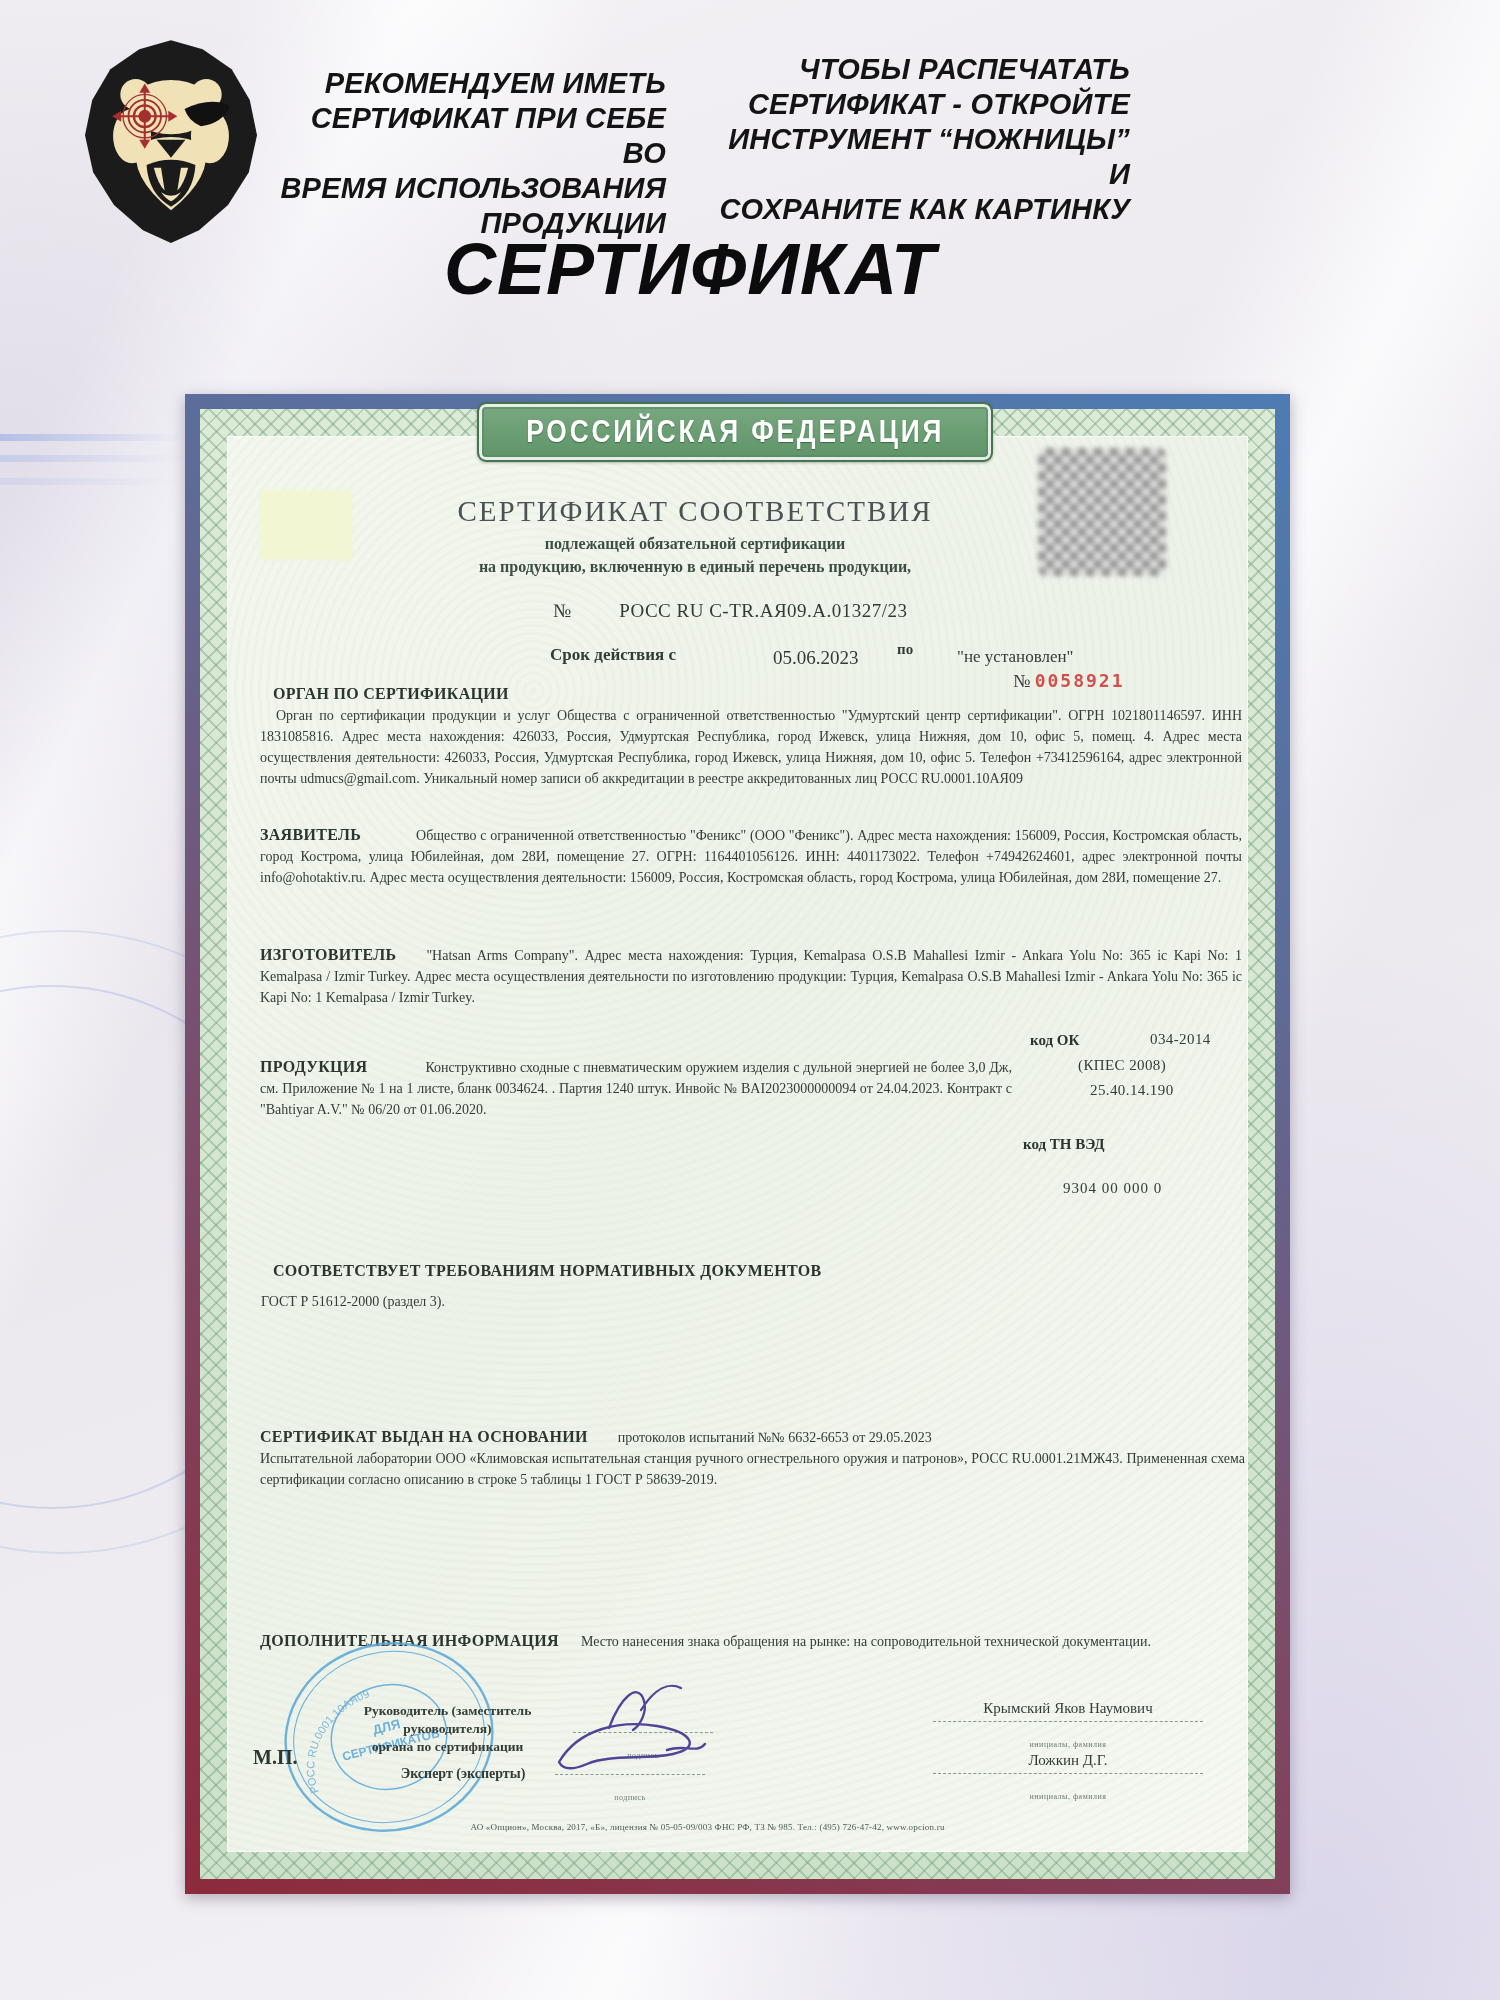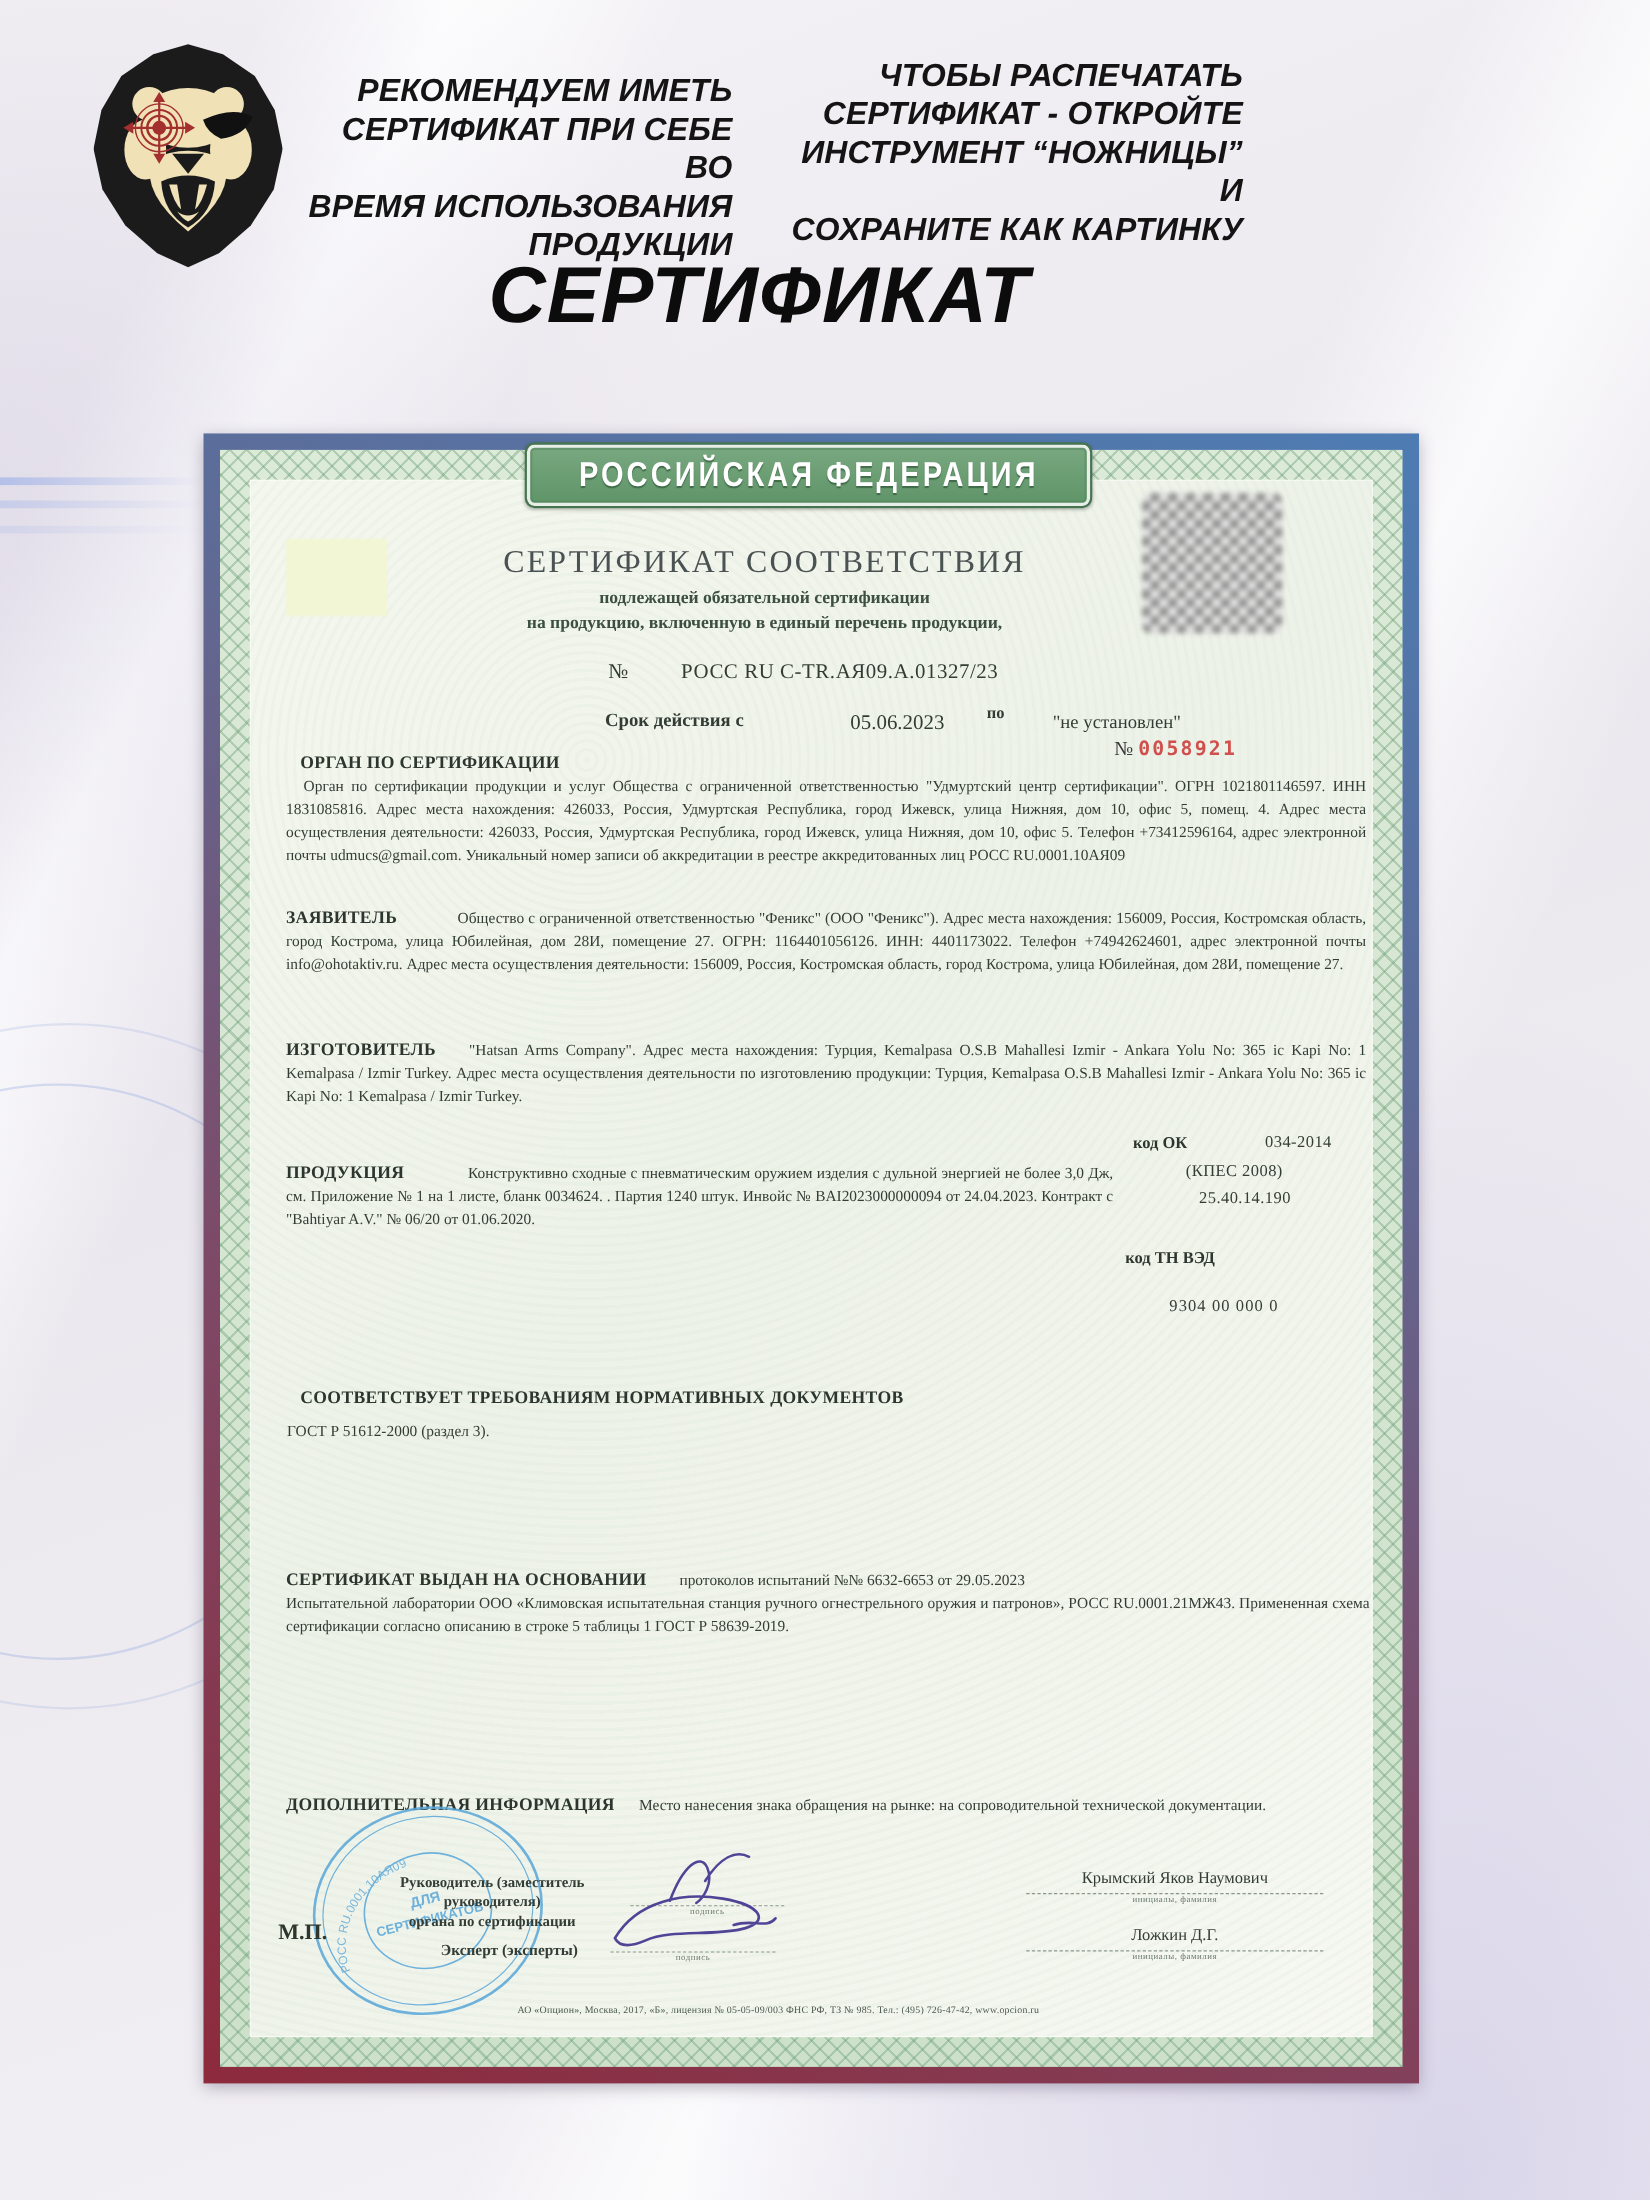--- a/index.html
+++ b/index.html
@@ -84,21 +84,21 @@
 
   
   .stamp{left:88px;top:1243px;width:232px;height:200px;z-index:2;opacity:.85;}
   .mp{left:68px;top:1352px;font-size:20px;font-weight:bold;color:#2c362f;z-index:3;}
   .role{left:150px;top:1308px;width:225px;text-align:center;z-index:3;
         font-size:13.5px;line-height:18px;font-weight:bold;color:#333d36;}
   .expert-role{left:198px;top:1372px;width:160px;text-align:center;z-index:3;
         font-size:14px;font-weight:bold;color:#333d36;}
   .sig-slot{z-index:3;}
   .sig-line{border-bottom:1px dashed #8a988d;height:0;}
-  .sig-cap{text-align:center;font-size:8px;color:#6a786d;letter-spacing:.5px;margin-top:0;}
+  .sig-cap{text-align:center;font-size:8px;color:#6a786d;letter-spacing:.5px;margin-top:18px;}
   .slot1{left:388px;top:1288px;width:140px;}
   .slot1 svg{position:absolute;left:28px;top:-4px;}
   .slot1 .sig-line{margin-top:50px;}
   .slot2{left:370px;top:1322px;width:150px;}
   .slot2 svg{position:absolute;left:-4px;top:0px;}
   .slot2 .sig-line{margin-top:58px;}
   .name-block{width:270px;text-align:center;z-index:3;}
   .name-block .nm{font-size:15px;color:#333d36;margin-bottom:4px;white-space:nowrap;}
   .nb1{left:748px;top:1306px;}
   .nb2{left:748px;top:1358px;}

